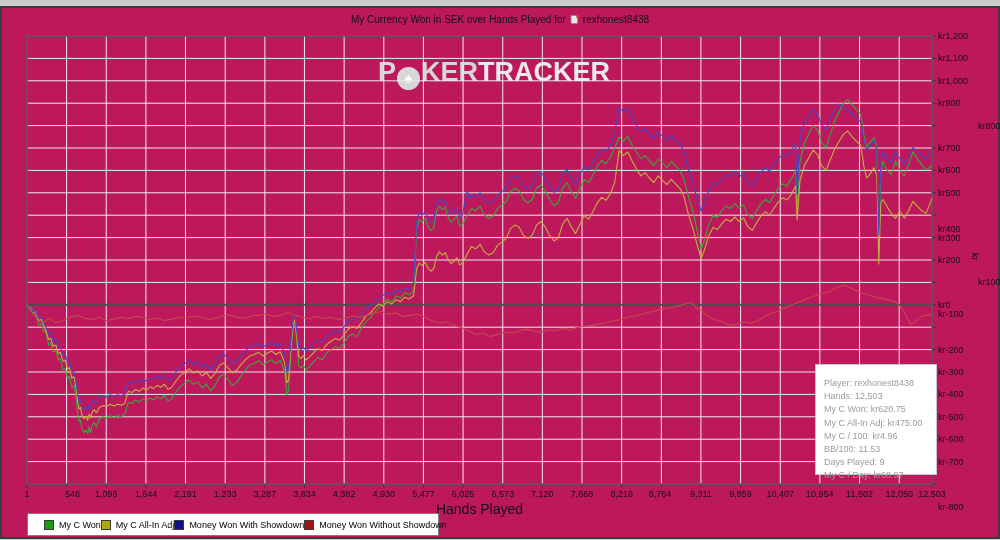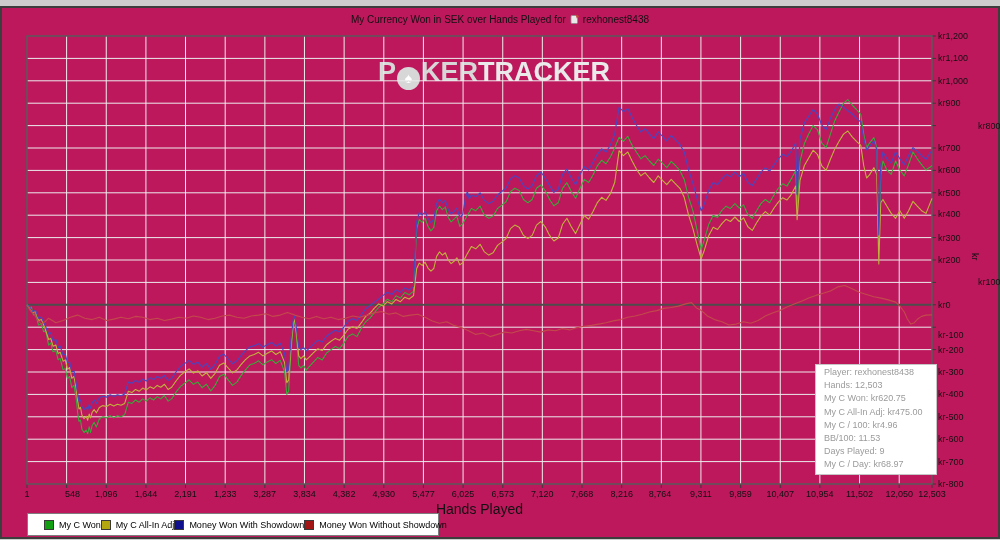--- a/index.html
+++ b/index.html
@@ -40,21 +40,21 @@
     position:absolute;top:493px;left:25px;width:905px;text-align:center;
     font-size:14px;color:#111;z-index:3;
   }
   .y-title{
     position:absolute;left:968px;top:245px;font-size:9px;color:#111;
     writing-mode:vertical-rl;z-index:3;
   }
   .stats-box{
     position:absolute;left:813px;top:356px;width:122px;height:111px;
     background:#ffffff;border:1px solid #c6c6c6;z-index:4;
-    box-sizing:border-box;padding:1px 0 0 8px;
+    box-sizing:border-box;padding:12px 0 0 8px;
     font-size:9px;line-height:13.2px;color:#9b9b9b;
   }
   .legend{
     position:absolute;left:25px;top:505px;width:412px;height:23px;
     background:#ffffff;border:1px solid #7d7d7d;z-index:4;
     box-sizing:border-box;display:flex;align-items:center;
     justify-content:space-between;padding:0 12px 0 16px;
     font-size:9px;color:#000;white-space:nowrap;
   }
   .legend .item{display:flex;align-items:center;}
@@ -173,33 +173,33 @@
 
   <div class="axis-labels" id="y-axis-labels">
       <div class="ytick" style="top: 23px;">kr1,200</div>
       <div class="ytick" style="top: 45.4px;">kr1,100</div>
       <div class="ytick" style="top: 67.8px;">kr1,000</div>
       <div class="ytick" style="top: 90.2px;">kr900</div>
       <div class="ytick" style="top: 112.6px; padding-left: 40px;">kr800</div>
       <div class="ytick" style="top: 135px;">kr700</div>
       <div class="ytick" style="top: 157.4px;">kr600</div>
       <div class="ytick" style="top: 179.8px;">kr500</div>
-      <div class="ytick" style="top: 201px; text-align: center;">kr400</div>
+      <div class="ytick" style="top: 216px; text-align: center;">kr400</div>
       <div class="ytick" style="top: 224.6px;">kr300</div>
       <div class="ytick" style="top: 247px;">kr200</div>
       <div class="ytick" style="top: 269.4px; padding-left: 40px;">kr100</div>
       <div class="ytick" style="top: 291.8px;">kr0</div>
-      <div class="ytick" style="top: 322px;">kr-100</div>
+      <div class="ytick" style="top: 301px;">kr-100</div>
       <div class="ytick" style="top: 336.6px;">kr-200</div>
       <div class="ytick" style="top: 359px;">kr-300</div>
       <div class="ytick" style="top: 381.4px;">kr-400</div>
       <div class="ytick" style="top: 403.8px;">kr-500</div>
       <div class="ytick" style="top: 426.2px;">kr-600</div>
       <div class="ytick" style="top: 448.6px;">kr-700</div>
-      <div class="ytick" style="top: 471px; text-align: right;">kr-800</div>
+      <div class="ytick" style="top: 494px; text-align: right;">kr-800</div>
     </div>
   <div class="axis-labels" id="x-axis-labels">
       <div class="xtick" style="left: 25px;">1</div>
       <div class="xtick" style="left: 64.5965px; padding-left: 12px;">548</div>
       <div class="xtick" style="left: 104.265px;">1,096</div>
       <div class="xtick" style="left: 143.934px;">1,644</div>
       <div class="xtick" style="left: 183.531px;">2,191</div>
       <div class="xtick" style="left: 223.199px;">1,233</div>
       <div class="xtick" style="left: 262.868px;">3,287</div>
       <div class="xtick" style="left: 302.465px;">3,834</div>

